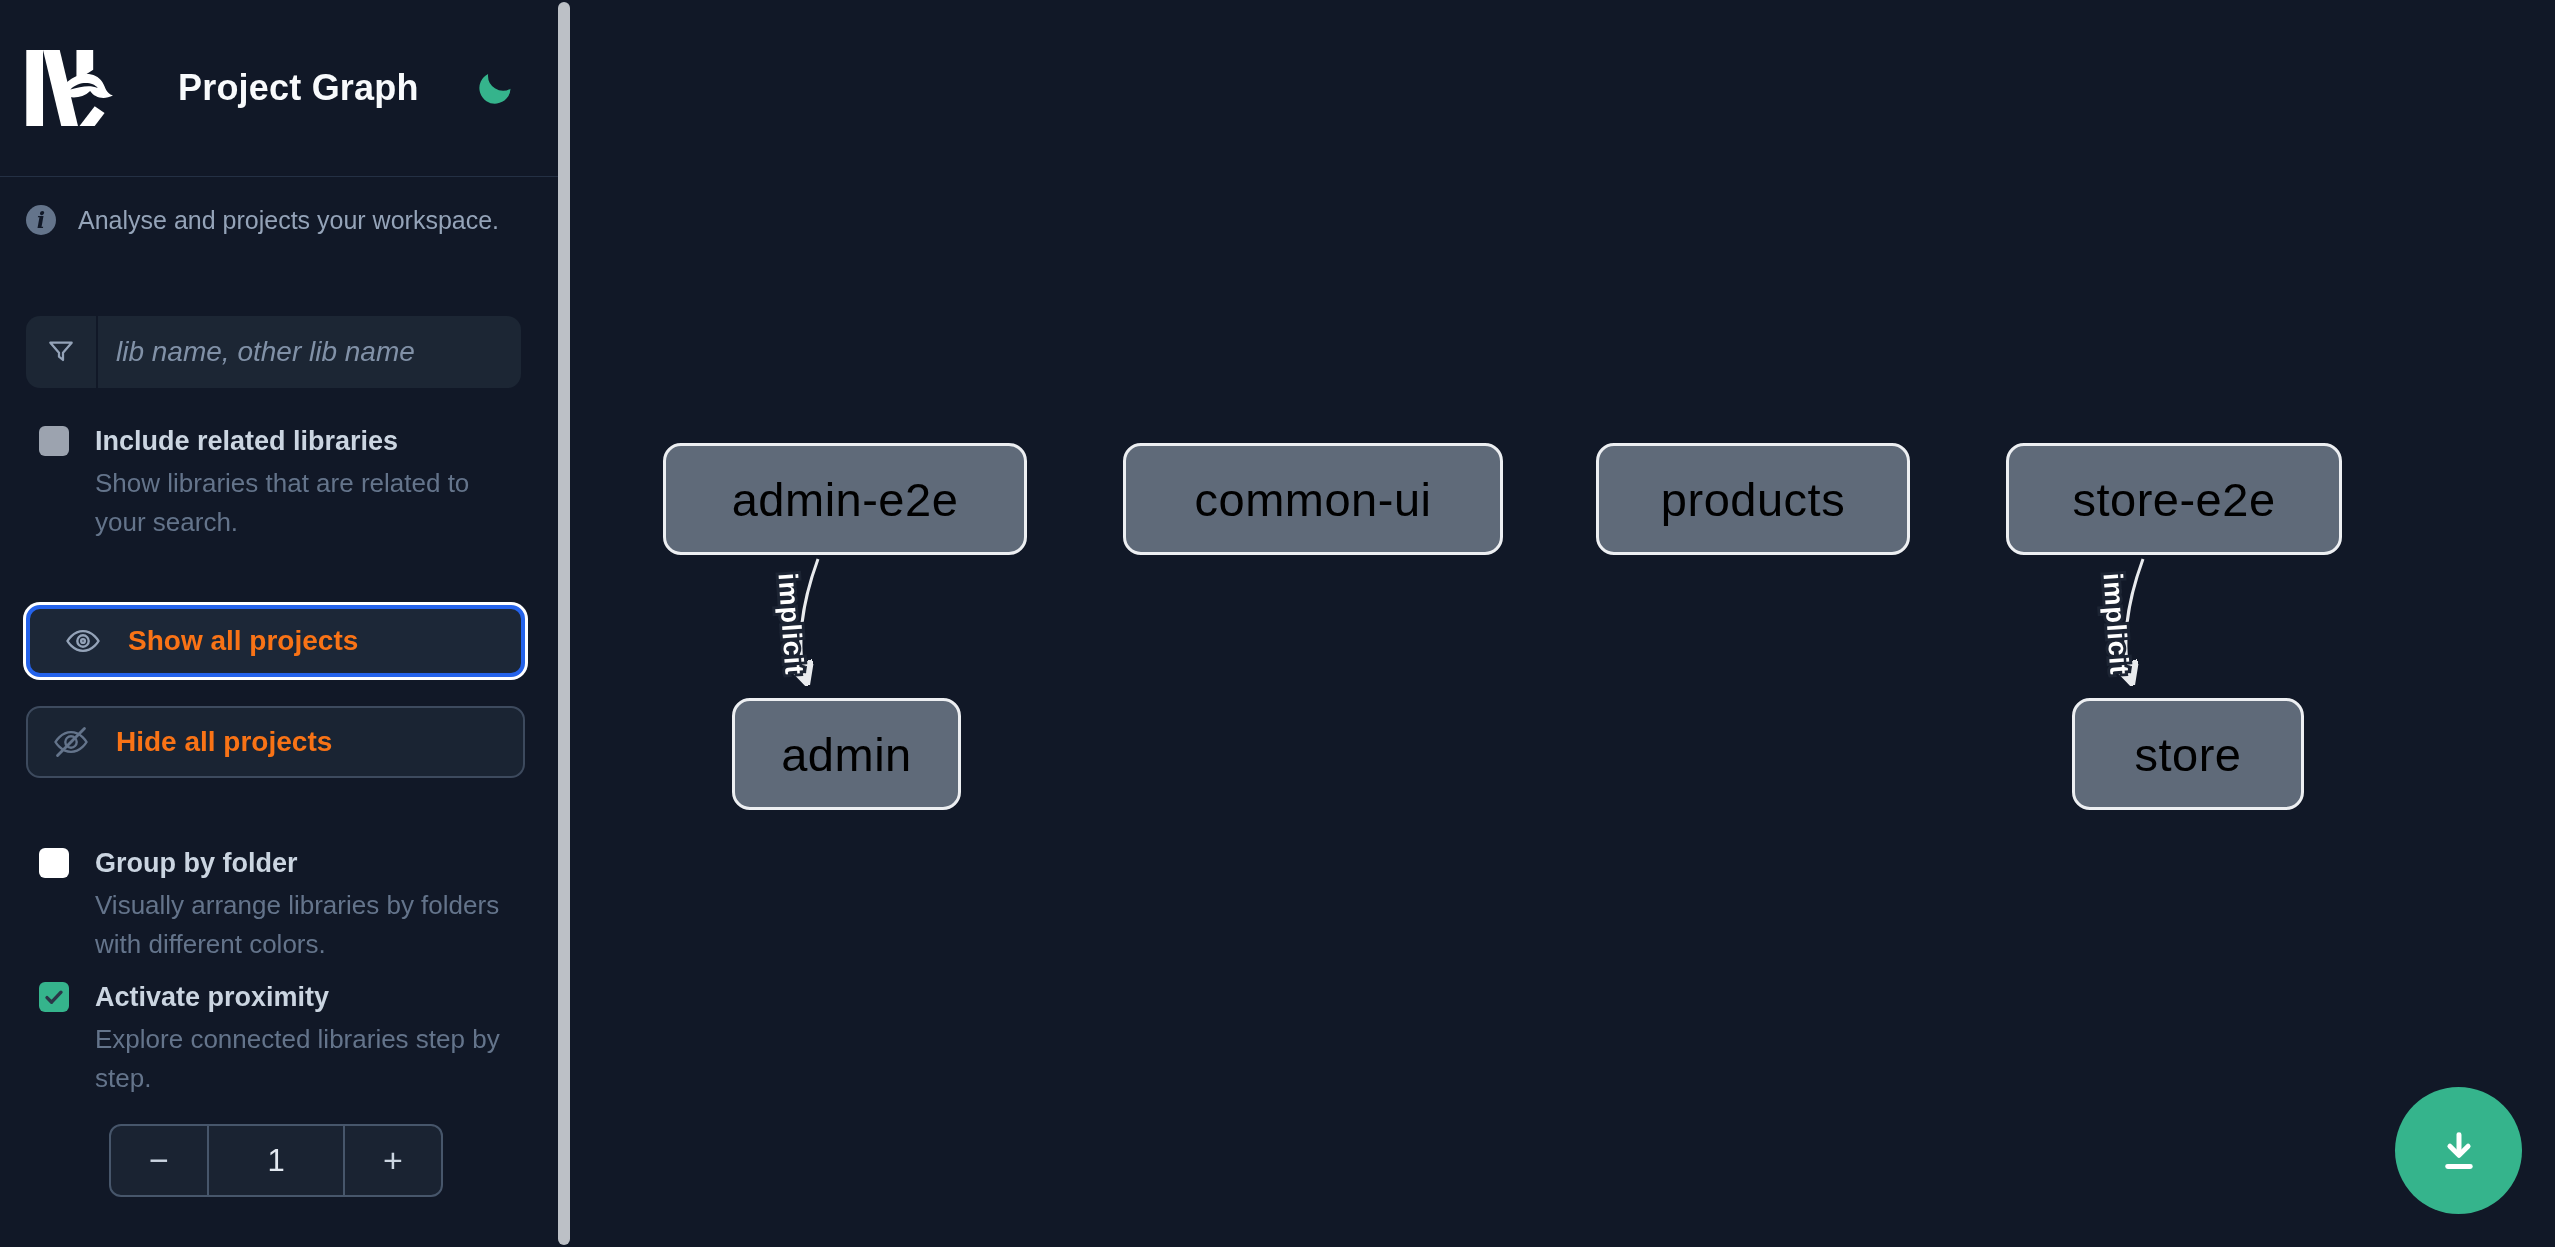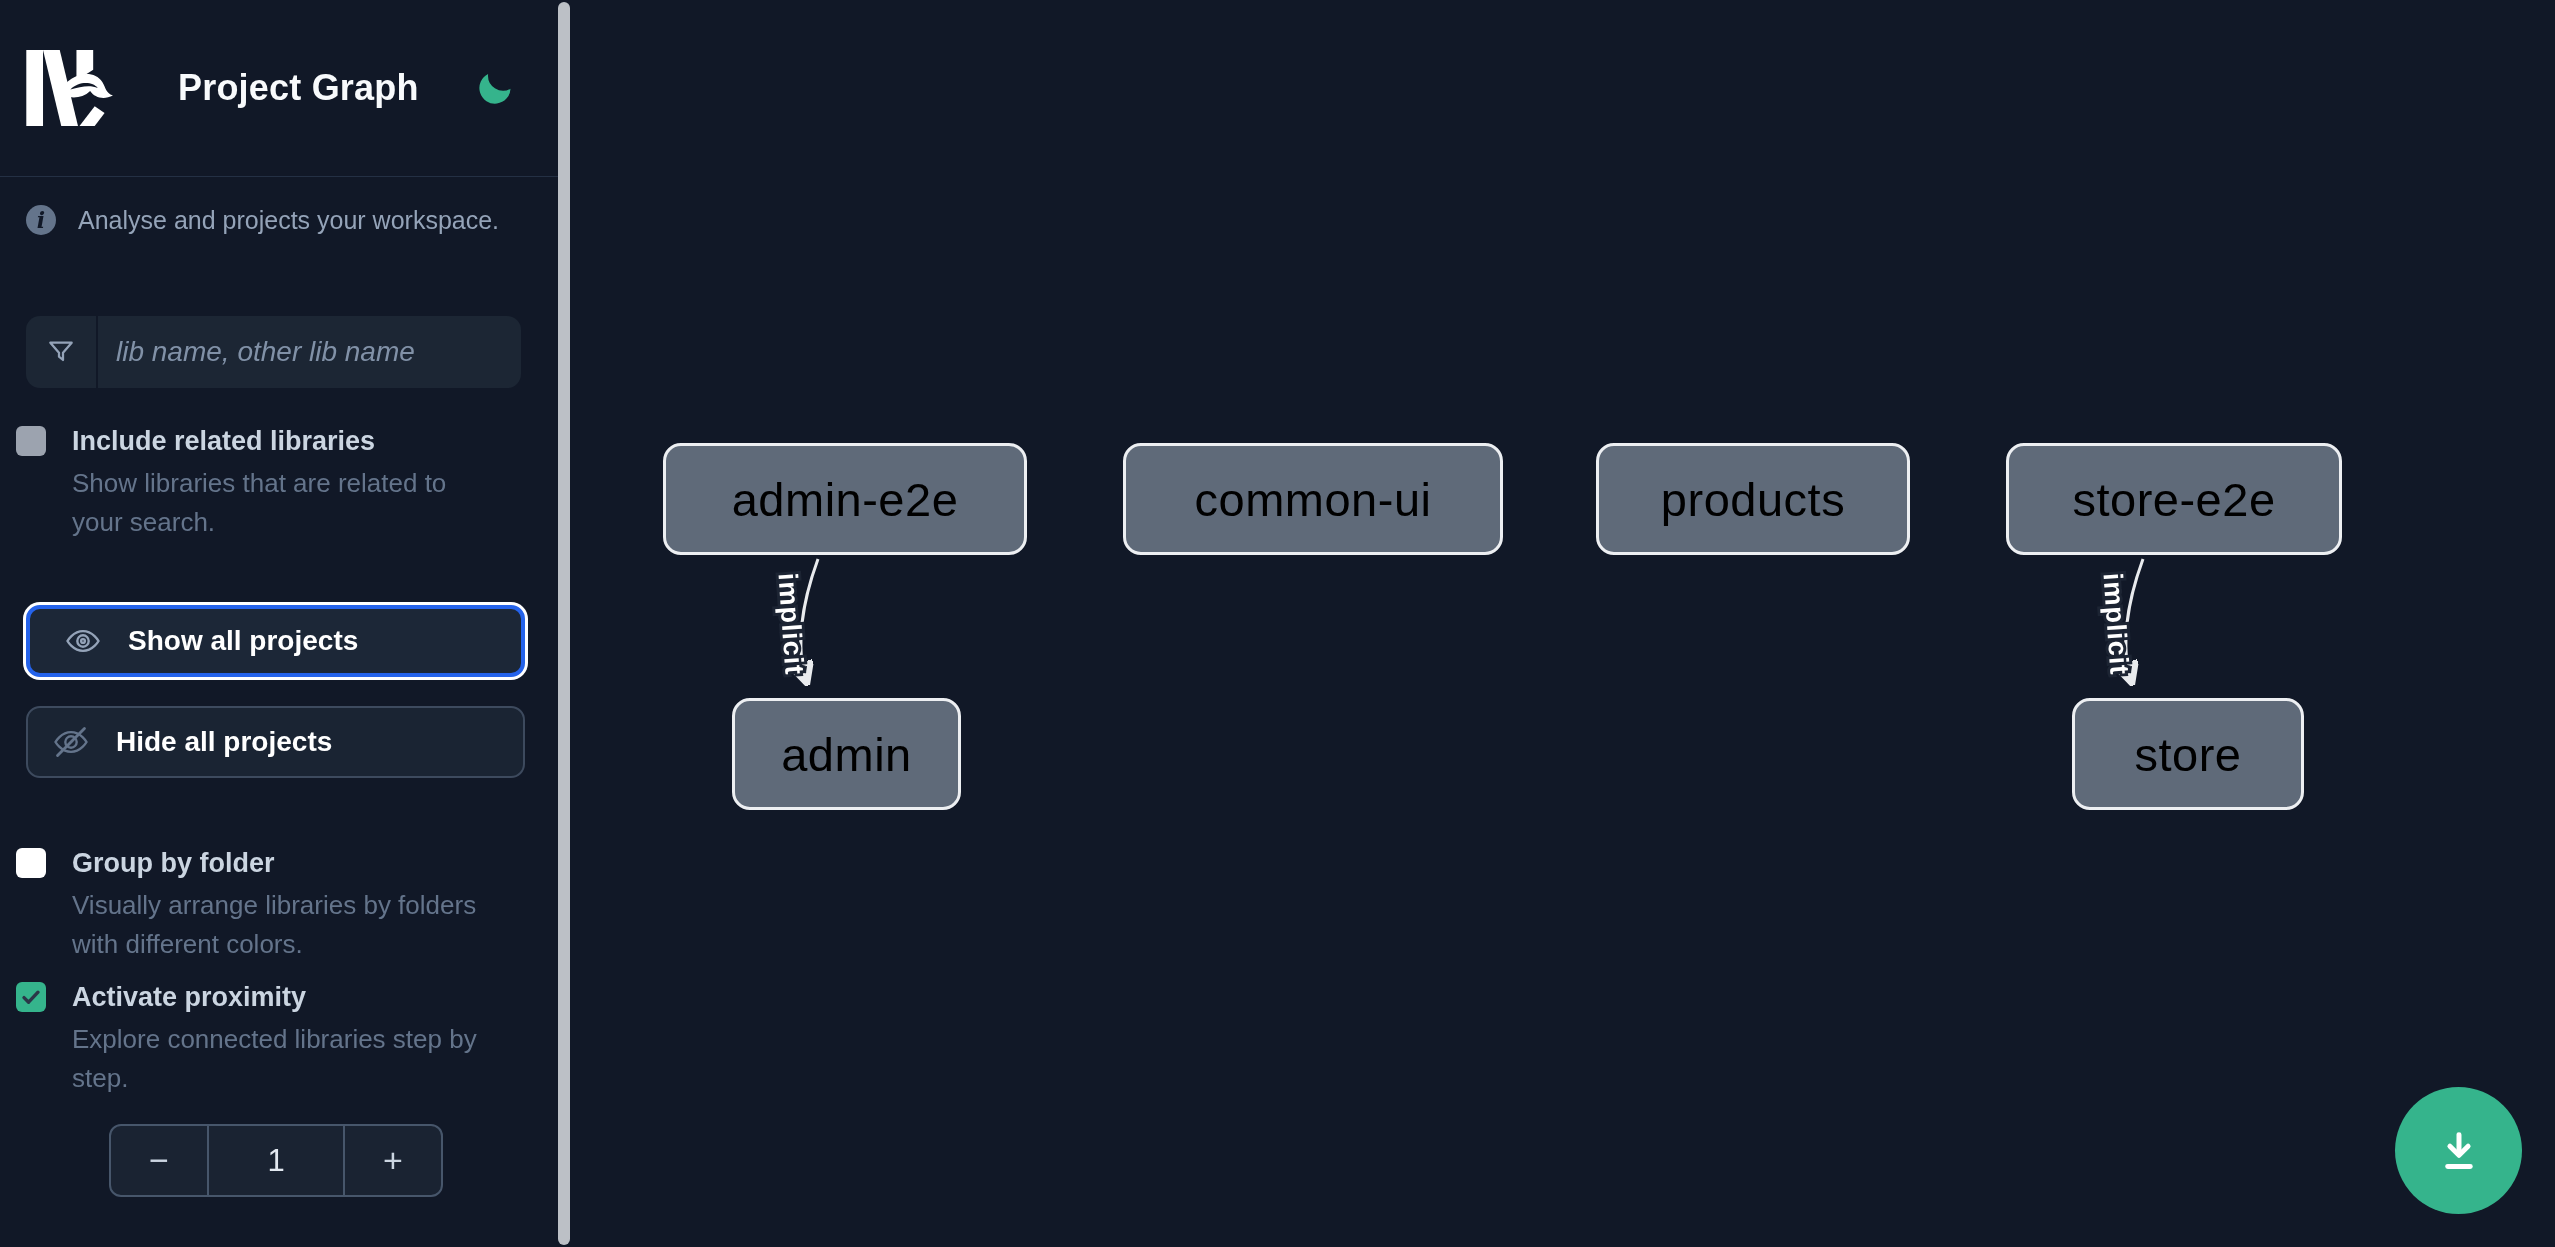--- a/index.html
+++ b/index.html
@@ -17,33 +17,33 @@
   .tagline{display:flex;align-items:center;gap:22px;padding:28px 26px 0;}
   .info-icon{width:30px;height:30px;flex:none;border-radius:50%;background:#64748b;color:#111827;
     font-family:"DejaVu Serif",serif;font-weight:bold;font-style:italic;font-size:22px;line-height:30px;text-align:center;}
   .tagline-text{font-size:25px;color:#94a3b8;}
   
   .search{margin:81px 0 0 26px;width:495px;height:72px;background:#1c2634;border-radius:14px;display:flex;align-items:stretch;box-sizing:border-box;overflow:hidden;}
   .funnel-cell{width:70px;flex:none;display:flex;align-items:center;justify-content:center;border-right:2px solid #111827;}
   .search input{flex:1;min-width:0;background:transparent;border:none;outline:none;color:#cbd5e1;font-size:28px;padding:0 18px;font-family:inherit;font-style:italic;}
   .search input::placeholder{color:#8191a7;}
   
-  .opt{display:flex;align-items:flex-start;gap:26px;padding:0 26px 0 16px;}
+  .opt{display:flex;align-items:flex-start;gap:26px;padding:0 26px 0 39px;}
   .opt-1{margin-top:36px;}
   .opt-2{margin-top:68px;}
   .opt-3{margin-top:16px;}
   .cb{width:30px;height:30px;border-radius:6px;flex:none;margin-top:2px;cursor:pointer;display:flex;align-items:center;justify-content:center;}
   .cb-gray{background:#9ca3af;}
   .cb-white{background:#ffffff;}
   .cb-green{background:#35b48c;}
   .opt-label{display:block;font-size:27px;font-weight:600;color:#cbd5e1;line-height:34px;}
   .opt-desc{display:block;font-size:26px;font-weight:400;color:#64748b;line-height:39px;max-width:430px;margin-top:6px;}
   
   .btn{display:flex;align-items:center;gap:26px;width:499px;height:72px;margin-left:26px;border-radius:14px;
-    background:#1a2433;border:2px solid #3d4a5e;color:#ffffff;font-size:28px;font-weight:600;
+    background:#1a2433;border:2px solid #3d4a5e;color:#f97316;font-size:28px;font-weight:600;
     box-sizing:border-box;padding:0 0 0 36px;font-family:inherit;cursor:pointer;}
   .btn-show{margin-top:63px;background:#1c2737;border:4px solid #2563eb;box-shadow:0 0 0 3px #ffffff;padding-left:34px;}
   .btn-hide{margin-top:29px;padding-left:24px;}
   .btn svg{flex:none;}
   
   .stepper{margin:26px 0 0 109px;width:334px;height:73px;border:2px solid #47566b;border-radius:12px;display:flex;box-sizing:border-box;background:#1a2332;overflow:hidden;}
   .step-btn{width:96px;flex:none;border:none;background:transparent;color:#cbd5e1;font-size:34px;font-family:inherit;cursor:pointer;padding:0;}
   .step-val{flex:1;display:flex;align-items:center;justify-content:center;border-left:2px solid #47566b;border-right:2px solid #47566b;color:#e2e8f0;font-size:31px;}
   
   .side-scrollbar{position:absolute;left:556px;top:0;width:16px;height:1247px;}

